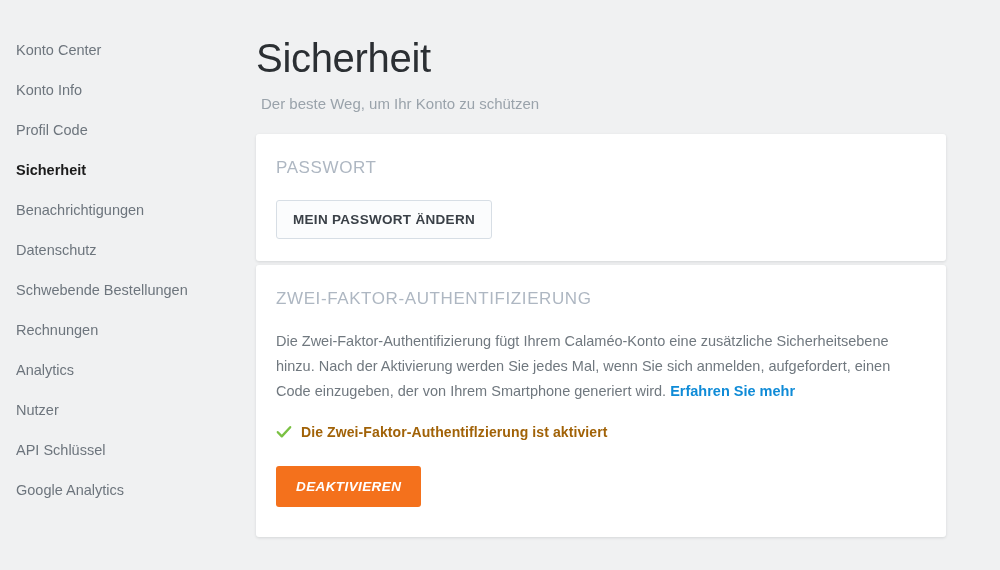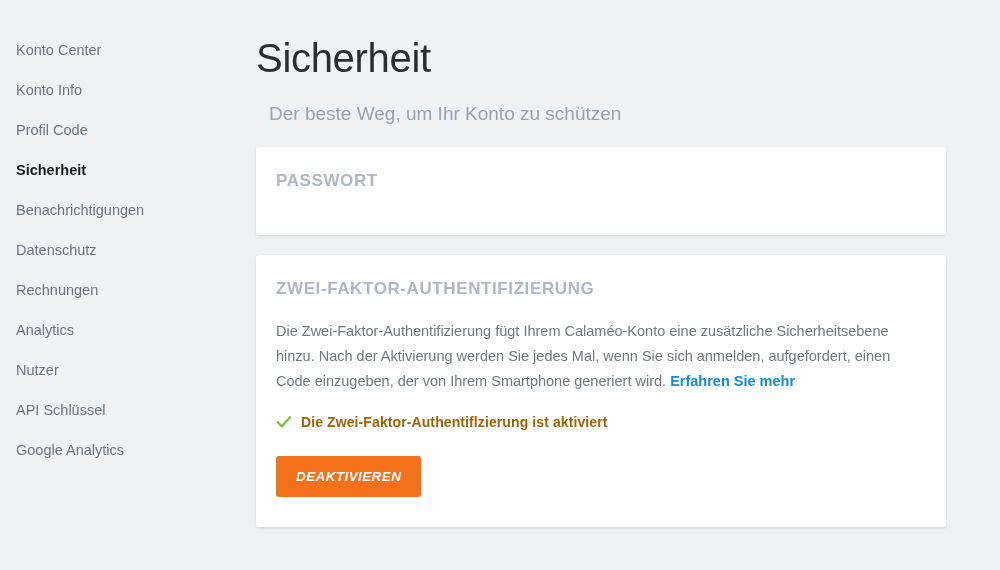--- a/index.html
+++ b/index.html
@@ -56,48 +56,48 @@
   .page-title {
     margin: 0;
     padding: 36px 0 0 11px;
     font-size: 40px;
     font-weight: normal;
     color: #2b2f33;
     letter-spacing: -0.3px;
     line-height: 1.1;
   }
   .page-subtitle {
-    margin: 12px;
+    margin: 4px;
     padding: 11px 18px 0 12px;
-    font-size: 19px;
+    font-size: 15px;
     color: #9aa3ab;
     font-weight: normal;
   }
 
   
   .card {
     background: #ffffff;
     border-radius: 3px;
     box-shadow: 0 1px 3px rgba(30, 40, 50, 0.13);
     margin: 0 54px 0 11px;
     box-sizing: border-box;
   }
   .card.password-card {
     margin-top: 22px;
     padding: 24px 20px 22px 20px;
   }
   .card.twofa-card {
-    margin-top: 20px;
+    margin-top: 4px;
     padding: 24px 20px 30px 20px;
   }
   .card-heading {
     font-size: 17px;
     color: #aeb7c2;
     letter-spacing: 0.6px;
-    font-weight: bold;
+    font-weight: normal;
     margin: 0 0 22px 0;
   }
   .card.twofa-card .card-heading {
     margin-bottom: 20px;
   }
 
   
   .btn-outline {
     display: inline-block;
     background: #fbfcfd;
@@ -166,35 +166,37 @@
 <div class="page">
 
   <nav class="sidebar">
     <ul class="nav-list">
       <li class="nav-item">Konto Center</li>
       <li class="nav-item">Konto Info</li>
       <li class="nav-item">Profil Code</li>
       <li class="nav-item active">Sicherheit</li>
       <li class="nav-item">Benachrichtigungen</li>
       <li class="nav-item">Datenschutz</li>
+      <li class="nav-item">Schwebende Bestellungen</li>
       <li class="nav-item">Rechnungen</li>
       <li class="nav-item">Analytics</li>
       <li class="nav-item">Nutzer</li>
       <li class="nav-item">API Schlüssel</li>
       <li class="nav-item">Google Analytics</li>
     </ul>
   </nav>
 
   <main class="content">
 
     <h1 class="page-title">Sicherheit</h1>
     <p class="page-subtitle">Der beste Weg, um Ihr Konto zu schützen</p>
 
     <section class="card password-card">
       <div class="card-heading">PASSWORT</div>
+      <button class="btn-outline">MEIN PASSWORT ÄNDERN</button>
     </section>
 
     <section class="card twofa-card">
       <div class="card-heading">ZWEI-FAKTOR-AUTHENTIFIZIERUNG</div>
 
       <p class="twofa-desc"><span>Die Zwei-Faktor-Authentifizierung fügt Ihrem Calaméo-Konto eine zusätzliche Sicherheitsebene hinzu. Nach der Aktivierung werden Sie jedes Mal, wenn Sie sich anmelden, aufgefordert, einen Code einzugeben, der von Ihrem Smartphone generiert wird.</span> <a class="inline-link" href="#">Erfahren Sie mehr</a></p>
 
       <div class="status-row">
         <svg class="check-icon" viewBox="0 0 16 16">
           <path d="M1.8 8.2 L5.8 12.4 L14.2 3.2" fill="none" stroke="#7ac143" stroke-width="2.3" stroke-linecap="round" stroke-linejoin="round"></path>

